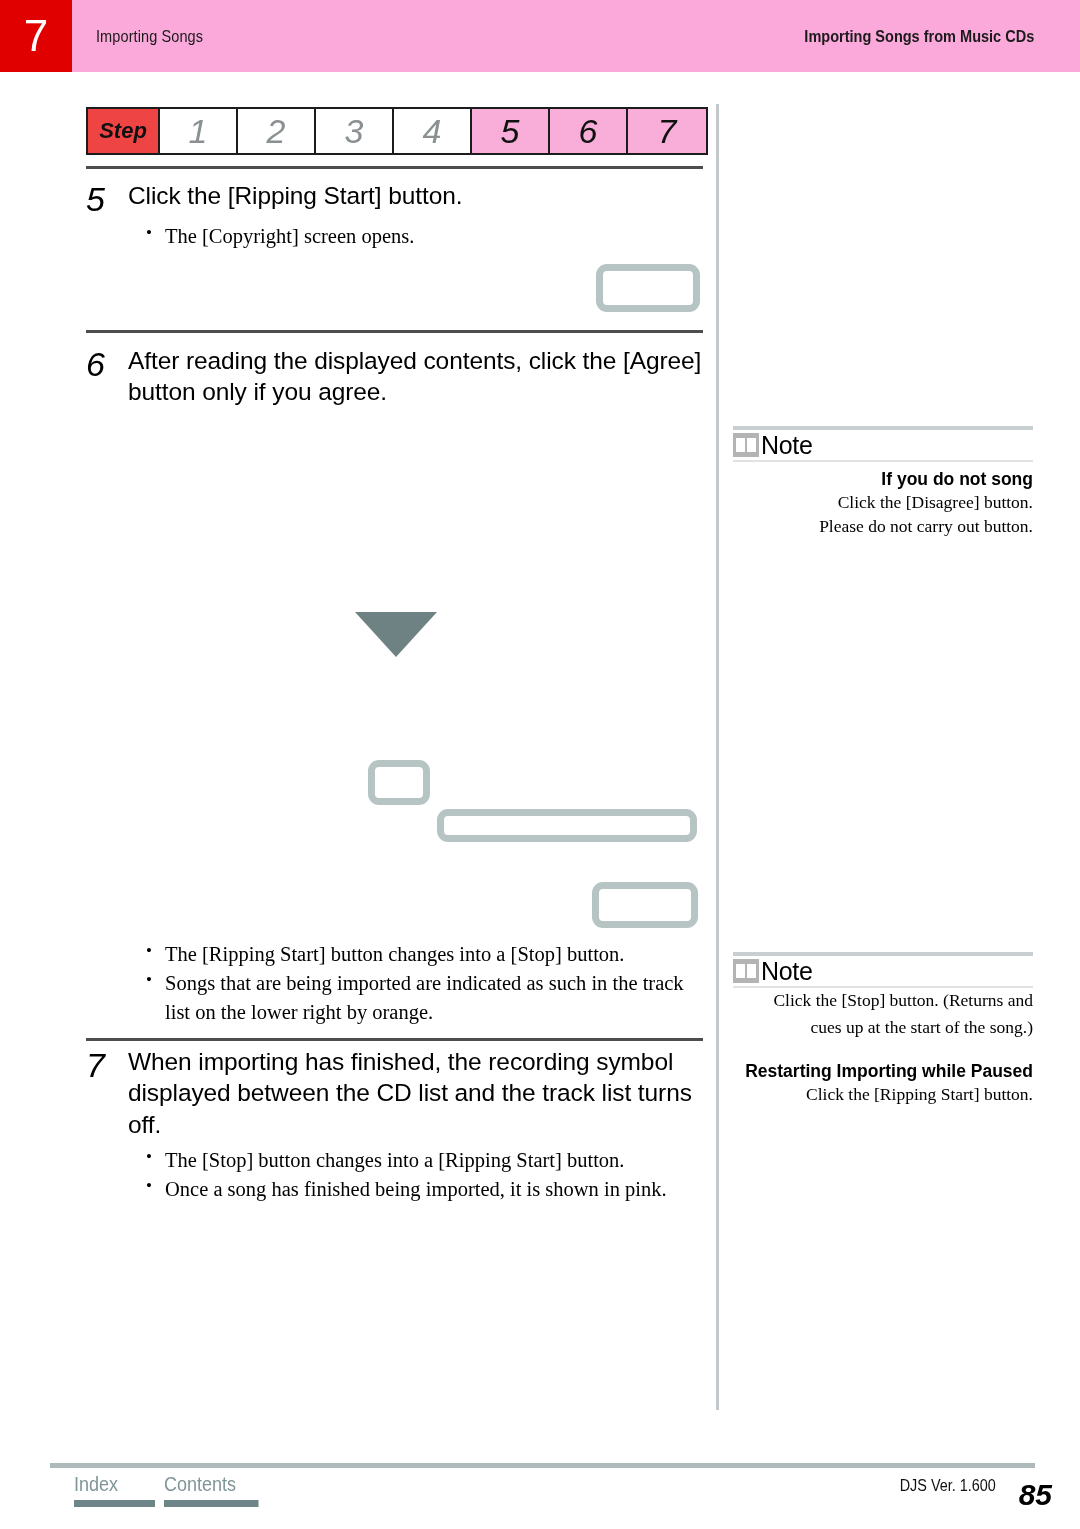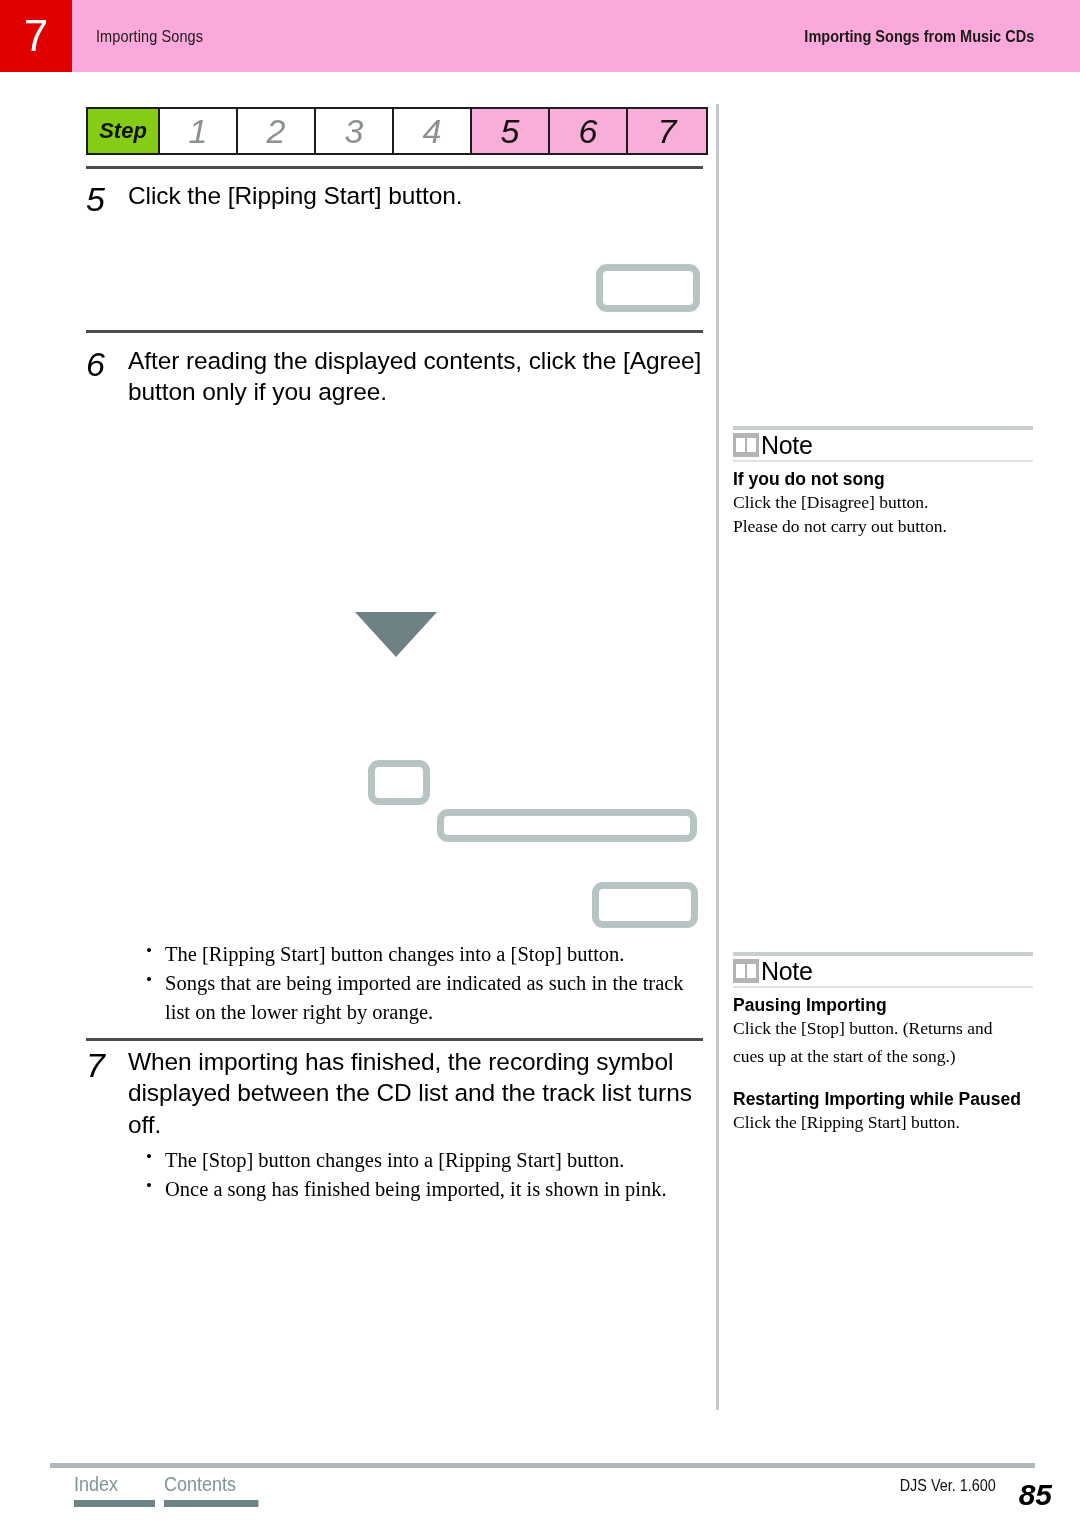--- a/index.html
+++ b/index.html
@@ -86,21 +86,21 @@
     justify-content: center;
     font-size: 34px;
     font-style: italic;
     font-weight: 400;
     box-sizing: border-box;
     background: #ffffff;
   }
   .step-cell:last-child { border-right: none; }
   .step-cell.label-cell {
     width: 72px;
-    background: #84cc16;
+    background: #ef4444;
     color: #111111;
     font-size: 22px;
     font-weight: bold;
     font-style: italic;
   }
   .step-cell.inactive { color: #8b9193; }
   .step-cell.active { background: #f8aed8; color: #111111; }
 
   #step-rule {
     position: absolute;
@@ -166,21 +166,21 @@
   #down-arrow {
     position: absolute;
     left: 355px; top: 612px;
     width: 0; height: 0;
     border-left: 41px solid transparent;
     border-right: 41px solid transparent;
     border-top: 45px solid #6e8284;
   }
 
   
-  .note-box { position: absolute; width: 300px; }
+  .note-box { position: absolute; width: 300px; text-align: right; }
   .note-topline {
     width: 100%; height: 4px;
     background: #c9cfd1;
   }
   .note-header {
     display: flex;
     align-items: center;
     height: 30px;
     border-bottom: 2px solid #e2e2e2;
   }
@@ -277,20 +277,23 @@
   <div class="step-cell active">6</div>
   <div class="step-cell active">7</div>
 </div>
 <div id="step-rule"></div>
 
 <div class="step-block" style="top:180px;">
   <div class="step-head">
     <div class="step-num">5</div>
     <div class="step-title">Click the [Ripping Start] button.</div>
   </div>
+  <ul class="bullets">
+    <li>The [Copyright]  screen opens.</li>
+  </ul>
 </div>
 
 <div class="ph-box" style="left:596px; top:264px; width:104px; height:48px;"></div>
 
 <div class="hr-rule" style="top:330px;"></div>
 
 <div class="step-block" style="top:345px;">
   <div class="step-head">
     <div class="step-num">6</div>
     <div class="step-title">After reading the displayed contents, click the [Agree] button only if you agree.</div>
@@ -331,21 +334,20 @@
     <li>Once a song has finished being imported, it is shown in pink.</li>
   </ul>
 </div>
 
 <div class="note-box" style="top:952px; left:733px;">
   <div class="note-topline"></div>
   <div class="note-header">
     <span class="note-icon"></span>
     <span class="note-title">Note</span>
   </div>
-  <div class="note-sub">Pausing Importing</div>
   <div class="note-body">Click the [Stop] button. (Returns and</div>
   <div class="note-body" style="margin-top:4px;">cues up at the start of the song.)</div>
   <div class="note-sub" style="margin-top:20px;">Restarting Importing while Paused</div>
   <div class="note-body">Click the [Ripping Start] button.</div>
 </div>
 
 <div id="footer-rule"></div>
 <div class="footer-link" style="left:74px; width:90px;">
   <span>Index</span>
   <span class="bar"></span>

